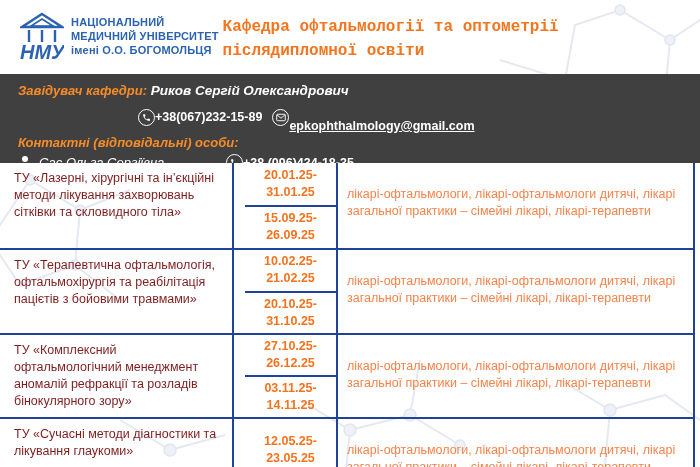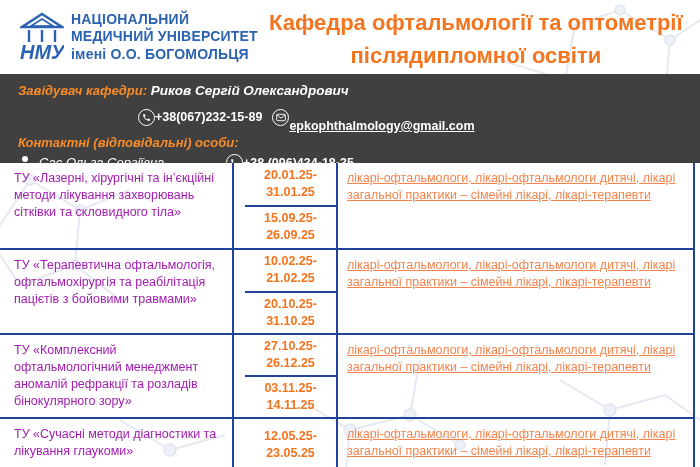--- a/index.html
+++ b/index.html
@@ -4,47 +4,47 @@
 <style>
   * { margin:0; padding:0; box-sizing:border-box; }
   body { font-family:"Liberation Sans", sans-serif; background:#fff; }
   .page { position:relative; width:700px; height:467px; background:#ffffff; overflow:hidden; }
   .bg-pattern { position:absolute; inset:0; z-index:0; }
   .layer { position:relative; z-index:1; }
 
   
   .header { display:flex; align-items:center; height:74px; padding-left:20px; }
   .logo-group { display:flex; align-items:center; flex:0 0 auto; }
-  .uni-name { margin-left:7px; color:#2b63b1; font-weight:700; font-size:14px; line-height:1.25; letter-spacing:.2px; }
-  .title-block { flex:1; text-align:center; color:#f4751f; font-weight:800;
-                 font-size:22px; line-height:1.5; padding:4px 10px 0 4px; }
+  .uni-name { margin-left:7px; color:#2b63b1; font-weight:700; font-size:11px; line-height:1.25; letter-spacing:.2px; }
+  .title-block { flex:1; color:#f4751f; font-weight:800;
+                 font-size:16px; line-height:1.5; padding:4px 10px 0 4px;font-family:Liberation Mono, monospace; }
 
   
   .band { height:89px; background:#404040; color:#fff; padding:9px 14px 0 18px; font-size:13px; }
   .band .lbl { color:#f68b28; font-style:italic; font-weight:700; }
   .band .name { color:#fff; font-style:italic; font-weight:700; font-size:13.5px; }
   .band-row2 { display:flex; align-items:center; margin:3px 0 2px 120px; font-weight:700; font-size:12.5px; }
   .band-row4 { display:flex; align-items:center; margin-top:4px; font-size:13px; }
   .iconcircle { display:inline-flex; align-items:center; justify-content:center;
                 width:17px; height:17px; border:1.4px solid #fff; border-radius:50%; flex:0 0 auto; }
   .email-link { color:#fff; text-decoration:underline; font-weight:700;margin-top:18px; }
   .person { display:flex; align-items:flex-start; gap:7px; font-style:italic; width:208px; }
   .phone-group { display:flex; align-items:center; font-weight:700; font-size:12.5px; }
 
   
   .ctable { width:695px; font-size:12.5px; line-height:1.36; }
   .trow { display:flex; }
   .trow + .trow { border-top:2px solid #1e4399; }
-  .cell-course { width:232px; padding:7px 12px 5px 14px; color:#a21caf; }
+  .cell-course { width:232px; padding:7px 12px 5px 14px; color:#7f1d1d; }
   .cell-dates  { width:106px; border-left:2px solid #1e4399; border-right:2px solid #1e4399;
                  display:flex; flex-direction:column;padding-left:11px; }
   .date-cell { flex:1; display:flex; align-items:center; justify-content:center; text-align:center;
                color:#f4731d; font-weight:700; padding:3px 7px; }
   .date-cell + .date-cell { border-top:2px solid #1e4399; }
-  .cell-audience { flex:1; border-right:2px solid #1e4399; padding:7px 8px 5px 9px; color:#f5834b;text-decoration:underline; }
+  .cell-audience { flex:1; border-right:2px solid #1e4399; padding:23px 8px 5px 9px; color:#f5834b; }
 </style>
 </head>
 <body>
 
 <div class="page">
 
   <svg class="bg-pattern" width="700" height="467" viewBox="0 0 700 467">
     <g stroke="#e4e9f1" stroke-width="2" fill="none">
       <path d="M620 10 L670 40 L665 95 L610 115 L565 80 L575 25 Z"></path>
       <path d="M565 80 L500 60 M670 40 L700 20 M610 115 L640 160"></path>

